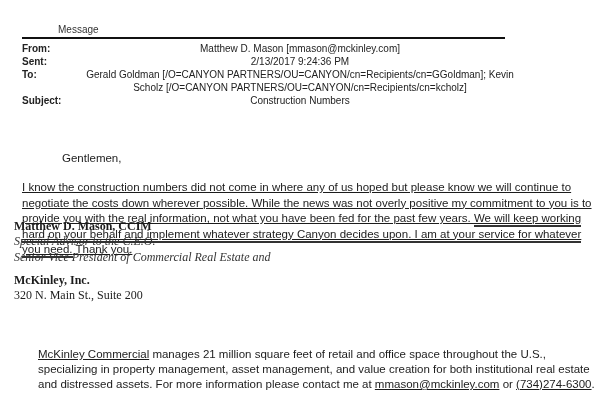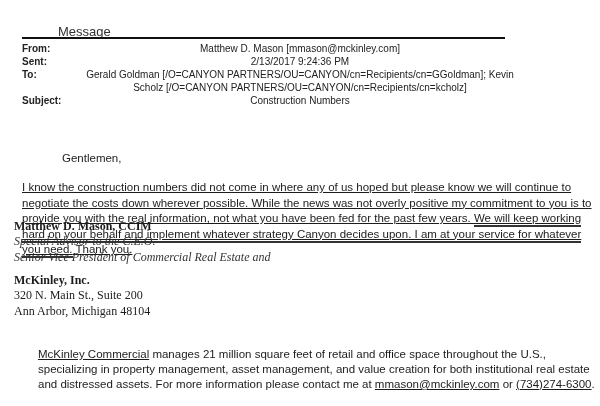--- a/index.html
+++ b/index.html
@@ -5,21 +5,21 @@
     html, body { margin: 0; padding: 0; background: #ffffff; }
     body {
       width: 600px; height: 406px; overflow: hidden; position: relative;
       font-family: "Liberation Sans", sans-serif; color: #1a1a1a;
     }
     .sans { font-family: "Liberation Sans", sans-serif; }
 
     
     .msg-title {
       position: absolute; left: 22px; top: 24px;
-      font-size: 13px; color: #333; padding-left: 36px;
+      font-size: 10px; color: #333; padding-left: 36px;
     }
     .msg-rule {
       position: absolute; left: 22px; top: 37px; width: 483px;
       height: 2px; background: #111;
     }
     .hdr-row {
       position: absolute; left: 22px; font-size: 10px; line-height: 13px;
     }
     .hdr-label { position: absolute; left: 0; width: 76px; font-weight: bold; color: #222; }
     .hdr-value { position: absolute; left: 58px; width: 440px; color: #222; text-align: center; }
@@ -83,16 +83,15 @@
 <div class="body-text para sans"><span>I know the construction numbers did not come in where any of us hoped but please know we will continue to negotiate the costs down wherever possible.  While the news was not overly positive my commitment to you is to provide you with the real information, not what you have been fed for the past few years.  </span><span class="hl">We will keep working hard on your behalf and implement whatever strategy Canyon decides upon.  I am at your service for whatever you need.</span><span>  Thank you.</span></div>
 
 <div class="sig sig-name">Matthew D. Mason, CCIM</div>
 <div class="sig sig-title">
   <span class="sig-a">Special Advisor to the C.E.O.</span>
   <span class="sig-a">Senior Vice President of Commercial Real Estate and</span>
 </div>
 <div class="sig sig-company">McKinley, Inc.</div>
 <div class="sig sig-addr">
   <span class="sig-a">320 N. Main St., Suite 200</span>
-  <span class="sig-a">Ann Arbor, Michigan 48104</span>
 </div>
 
 <div class="footer sans"><span class="u">McKinley Commercial</span><span> manages 21 million square feet of retail and office space throughout the U.S., specializing in property management, asset management, and value creation for both institutional real estate and distressed assets.  For more information please contact me at </span><span class="u">mmason@mckinley.com</span><span> or </span><span class="u">(734)274-6300</span><span>.</span></div>
 
 </body></html>

